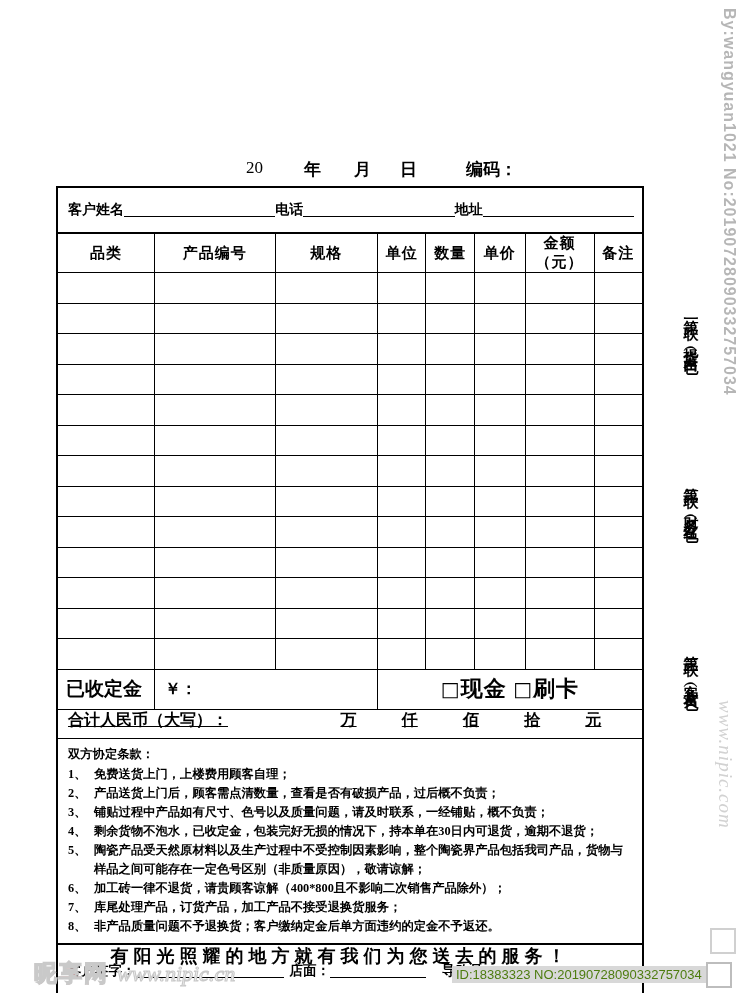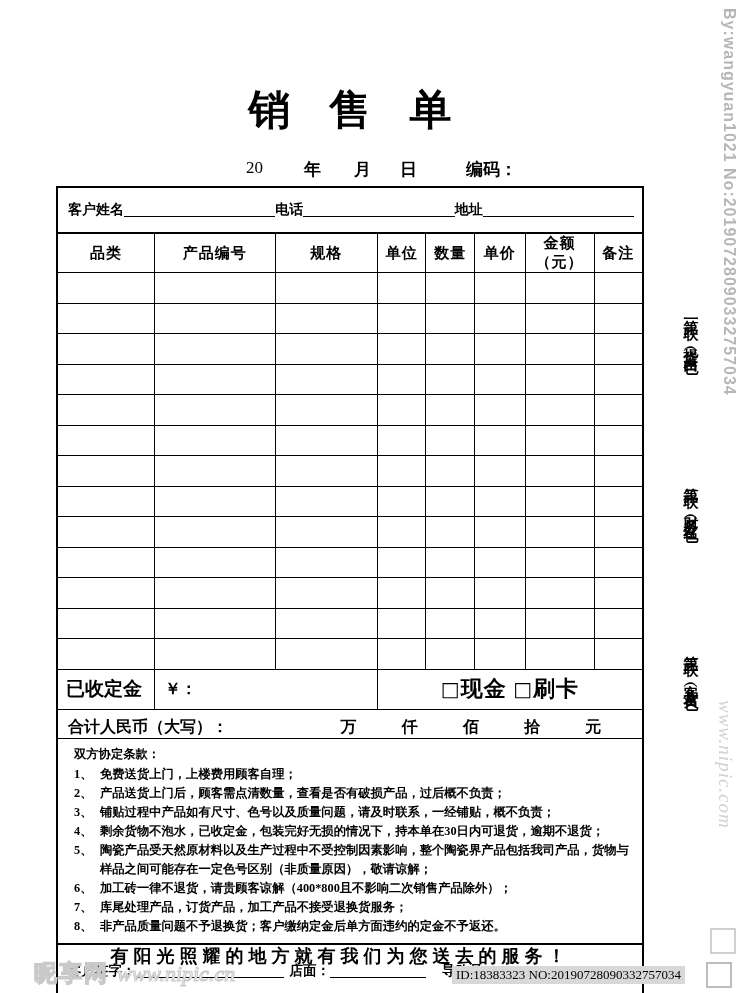--- a/index.html
+++ b/index.html
@@ -143,37 +143,38 @@
   .total-row td {
     height: 28px;
     border: 1.5px solid #000;
     border-left: none;
     border-right: none;
     font-size: 16px;
     font-weight: bold;
   }
   .total-wrap {
     display: flex;
-    align-items: flex-end;
+    align-items: flex-start;
     height: 28px;
     padding-left: 10px;
     box-sizing: border-box;
+    text-decoration: underline;
   }
   .total-wrap .t-lbl { flex: 0 0 auto; white-space: nowrap; }
   .total-wrap .t-units {
     flex: 1 1 auto;
     display: flex;
     justify-content: space-around;
     padding: 0 18px 0 90px;
   }
 
   
   .terms {
     border-bottom: 2px solid #000;
-    padding: 6px 8px 7px 16px;
+    padding: 6px 8px 7px 10px;
     box-sizing: border-box;
     font-size: 12.3px;
     font-weight: bold;
     line-height: 1.55;
     letter-spacing: 0px;
   }
   .terms .t-head { margin-bottom: 1px; }
   .terms ol {
     margin: 0;
     padding: 0;
@@ -297,42 +298,41 @@
     font-family: "Liberation Serif", serif;
     font-style: italic;
     font-size: 22px;
     color: #ffffff;
     -webkit-text-stroke: 1.2px #c9c9c9;
     letter-spacing: 0px;
   }
   .wm-idbar {
     position: absolute;
     left: 452px; top: 966px;
-    font-family: Liberation Serif, serif;
+    font-family: Liberation Sans, sans-serif;
     font-size: 13px;
-    color: #000000;
+    color: #4d7c0f;
     background: #d8d8d8;
     padding: 1px 4px;
     letter-spacing: 0px;
     white-space: nowrap;
   }
   .wm-corner {
     position: absolute;
     left: 706px; top: 962px;
     width: 26px; height: 26px;
     border: 2px solid #bdbdbd;
     box-sizing: border-box;
   }
 </style>
 </head>
 <body>
 
 <div class="sheet">
 
-  <div class="doc-title">销 售 单</div>
 
   <div class="meta-row">
     <span class="m-area">区域：</span>
     <span class="m-20">20</span>
     <span class="m-year">年</span>
     <span class="m-month">月</span>
     <span class="m-day">日</span>
     <span class="m-code">编码：</span>
   </div>
 

